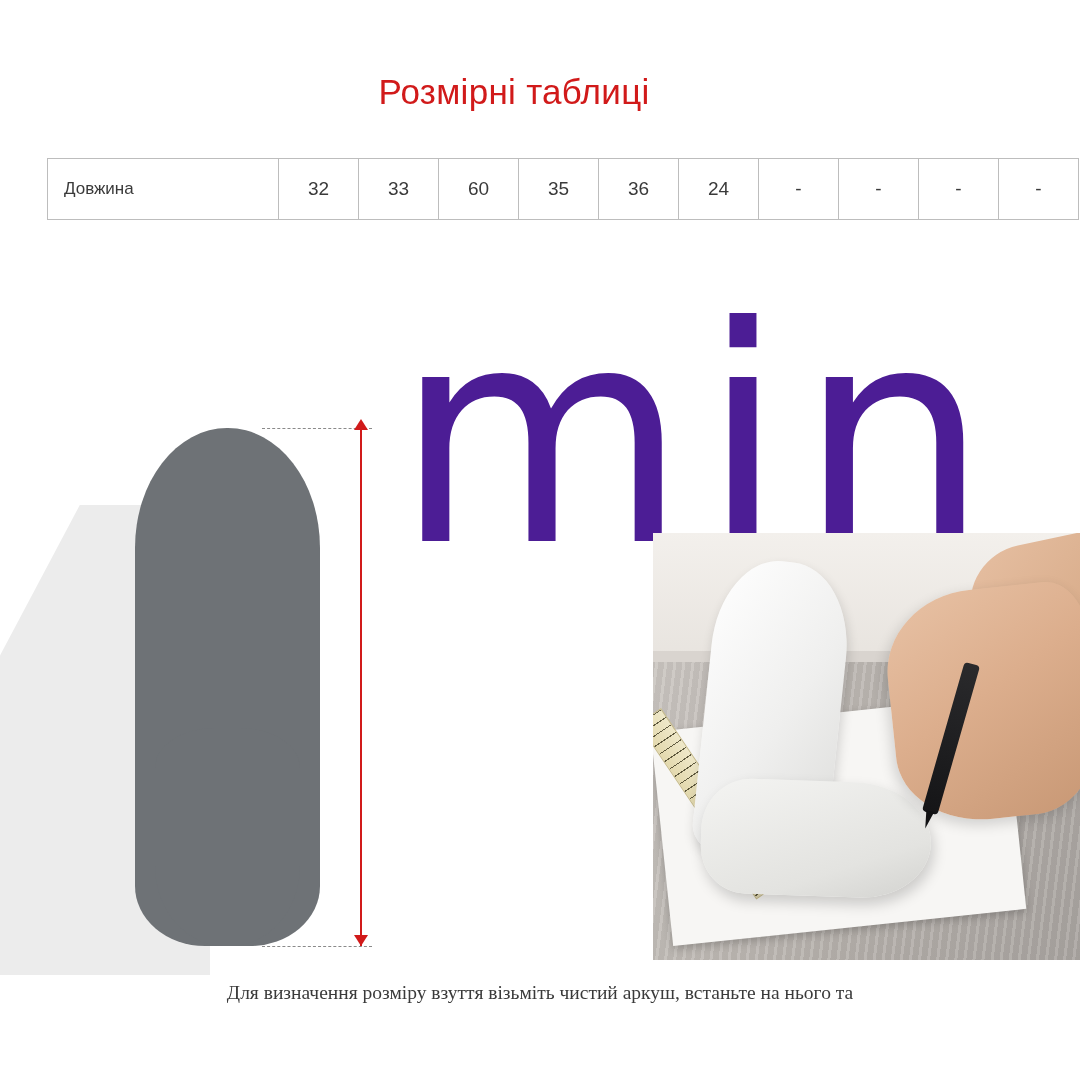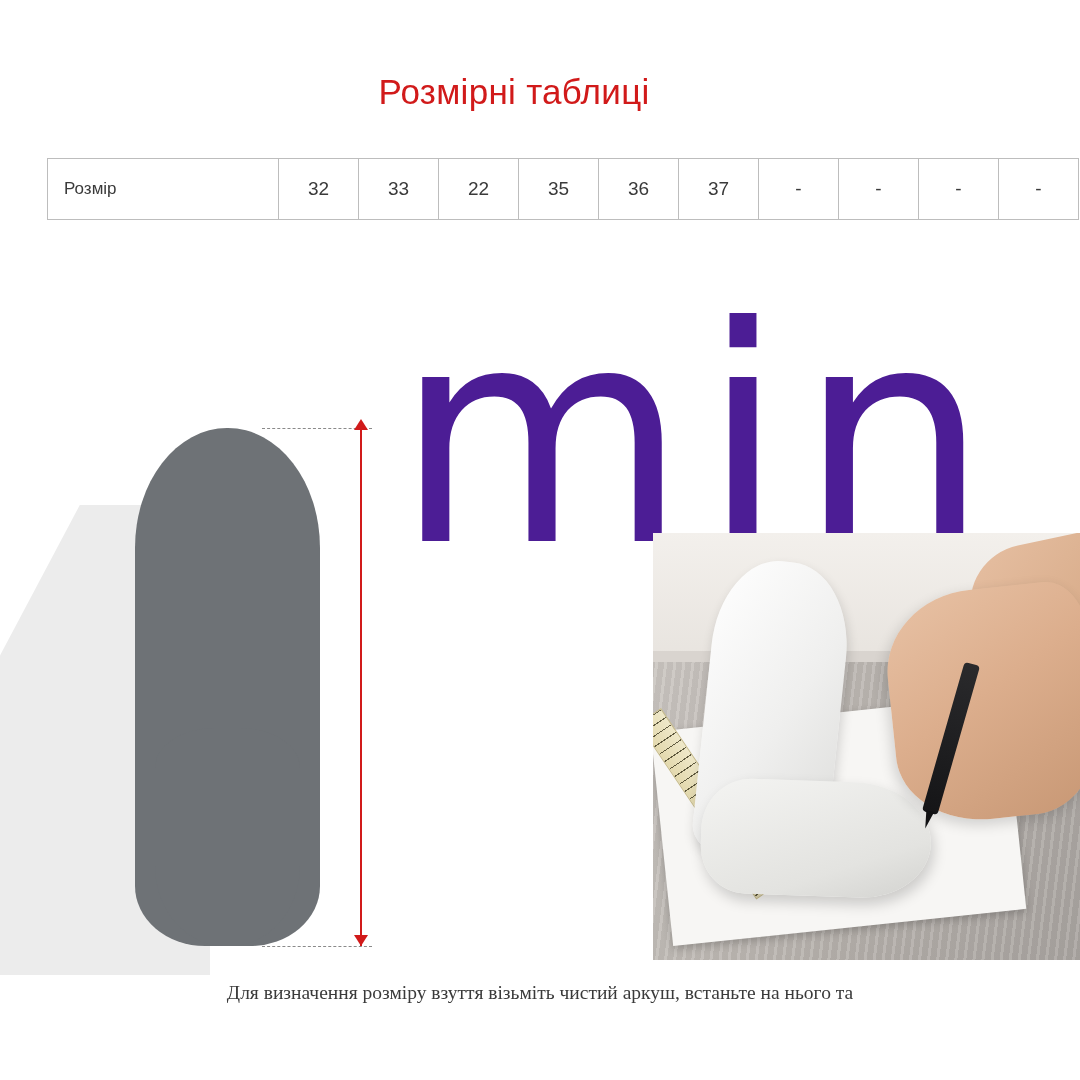--- a/index.html
+++ b/index.html
@@ -286,27 +286,27 @@
   .instructions p { margin: 0; font-family: Liberation Serif, serif; }
 </style>
 </head>
 <body>
 
 <div class="title">Розмірні таблиці</div>
 
 <table class="size-table">
   <tbody>
     <tr>
-      <td class="label-cell">Розмір</td>
+      <td class="label-cell">Довжина</td>
       <td class="v">32</td>
       <td class="v">33</td>
-      <td class="v">22</td>
+      <td class="v">60</td>
       <td class="v">35</td>
       <td class="v">36</td>
-      <td class="v">37</td>
+      <td class="v">24</td>
       <td class="v">-</td>
       <td class="v">-</td>
       <td class="v">-</td>
       <td class="v">-</td>
     </tr>
   </tbody>
 </table>
 
 <div class="watermark">min</div>
 

